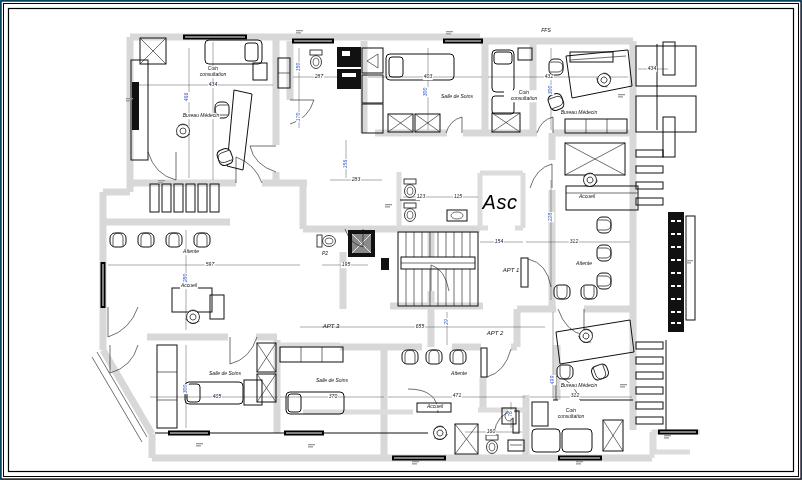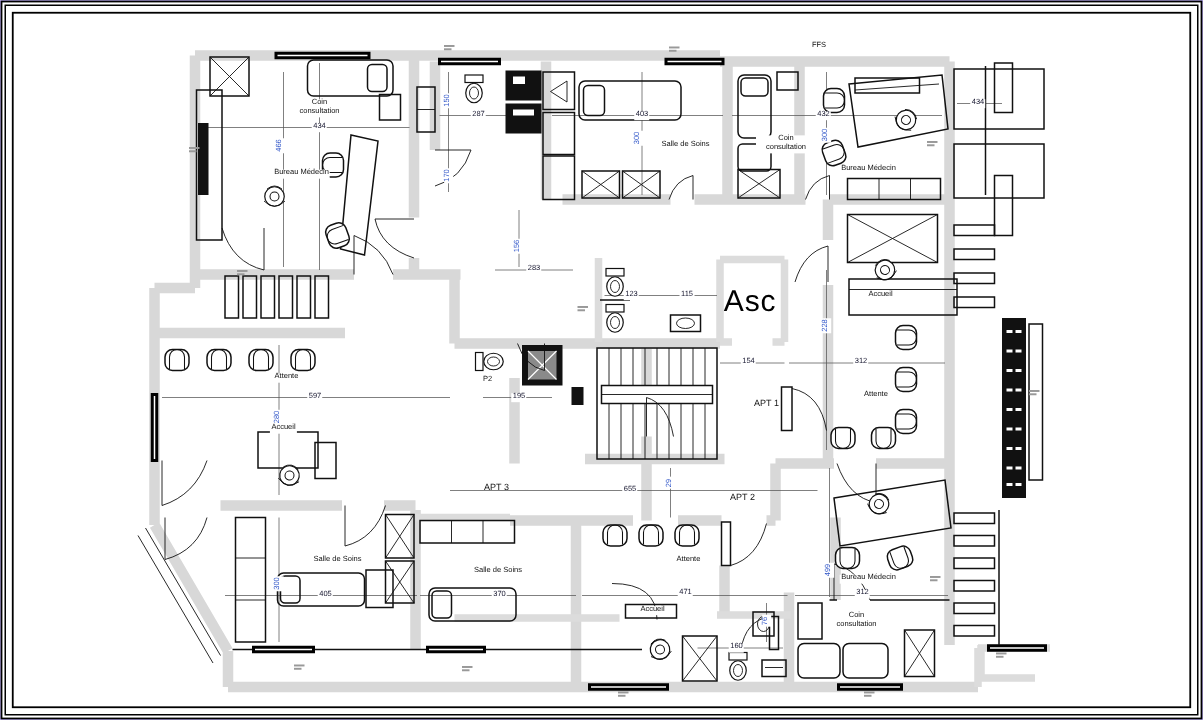--- a/index.html
+++ b/index.html
@@ -1,17 +1,17 @@
 <!DOCTYPE html>
 <html><head>
 <meta charset="utf-8">
 <style>
   html,body{margin:0;padding:0;background:#fff;}
-  #stage{position:relative;width:802px;height:480px;background:#c4b5fd;overflow:hidden;
-         font-family:"Liberation Sans",sans-serif;}
+  #stage{position:relative;width:802px;height:480px;background:#0ea5e9;overflow:hidden;
+         font-family:"Liberation Sans",sans-serif;font-style:italic;}
   #stage svg{position:absolute;left:0;top:0;}
   .lb{position:absolute;transform:translate(-50%,-50%);font-size:5px;line-height:1.15;
       color:#111;text-align:center;white-space:nowrap;background:#fff;padding:0 1px;z-index:3;}
   .lb.nobg{background:transparent;}
   .lb.two{white-space:normal;width:38px;}
   .lb.v{transform:translate(-50%,-50%) rotate(-90deg);}
   .lb.dm{color:#15152e;font-size:5px;}
   .lb.dm.v{color:#2f55c8;}
   .lb.big{font-size:20px;color:#000;background:transparent;letter-spacing:.5px;}
   .lb.apt{font-size:6px;background:transparent;}

